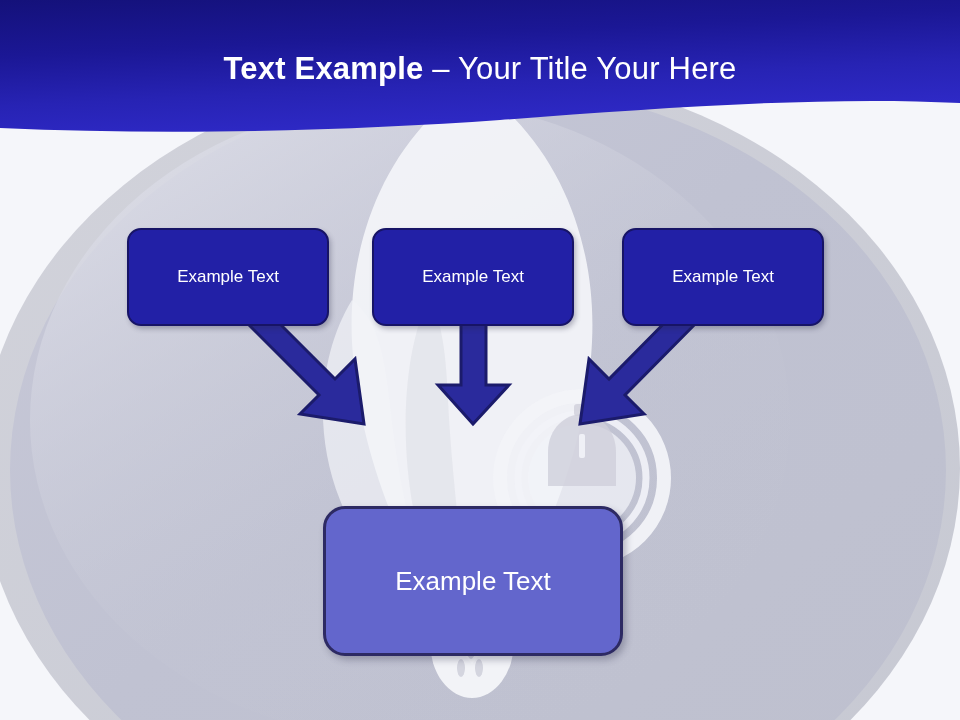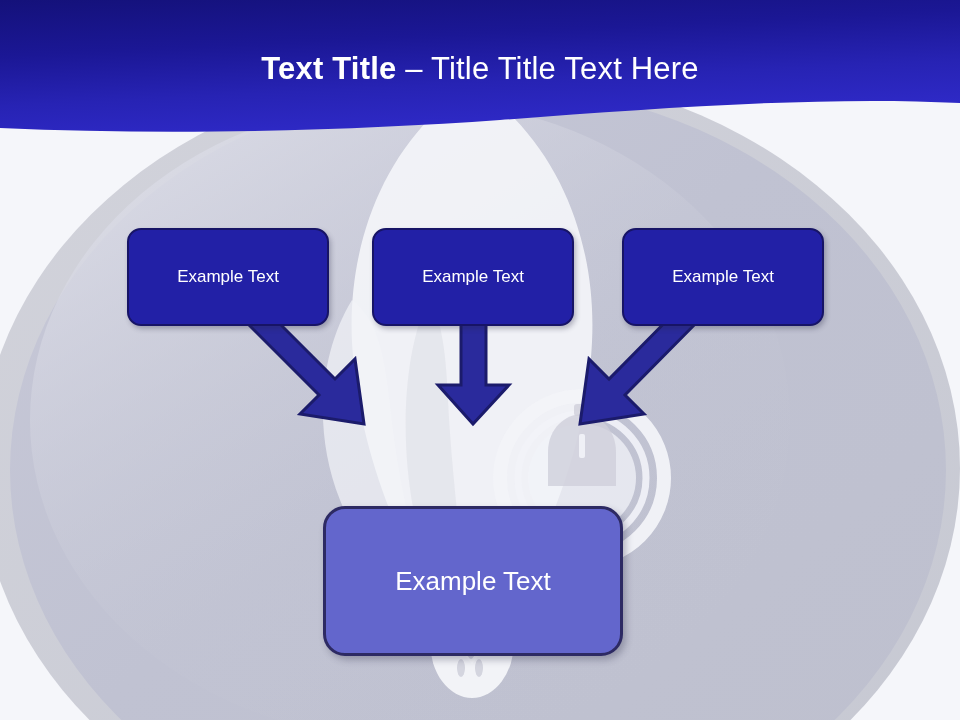--- a/index.html
+++ b/index.html
@@ -181,21 +181,21 @@
         <stop offset="72%" stop-color="#2723B4"></stop>
         <stop offset="100%" stop-color="#2E29C6"></stop>
       </linearGradient>
     </defs>
     <path d="M 0 0 L 960 0 L 960 103
              C 820 96, 660 108, 500 120
              C 360 130, 180 136, 0 128 Z" fill="url(#hdrGrad)"></path>
   </svg>
 
   <div id="header-title">
-    <span class="strong">Text Title</span><span class="light"> – </span><span class="light">Title Title Text Here</span>
+    <span class="strong">Text Example</span><span class="light"> – </span><span class="light">Your Title Your Here</span>
   </div>
 
   <svg id="arrow-layer" viewBox="0 0 960 720" width="960" height="720" xmlns="http://www.w3.org/2000/svg">
 
     <path d="M 225 286
              L 250 294
              L 335 379
              L 355 359
              L 364 424
              L 300 414

